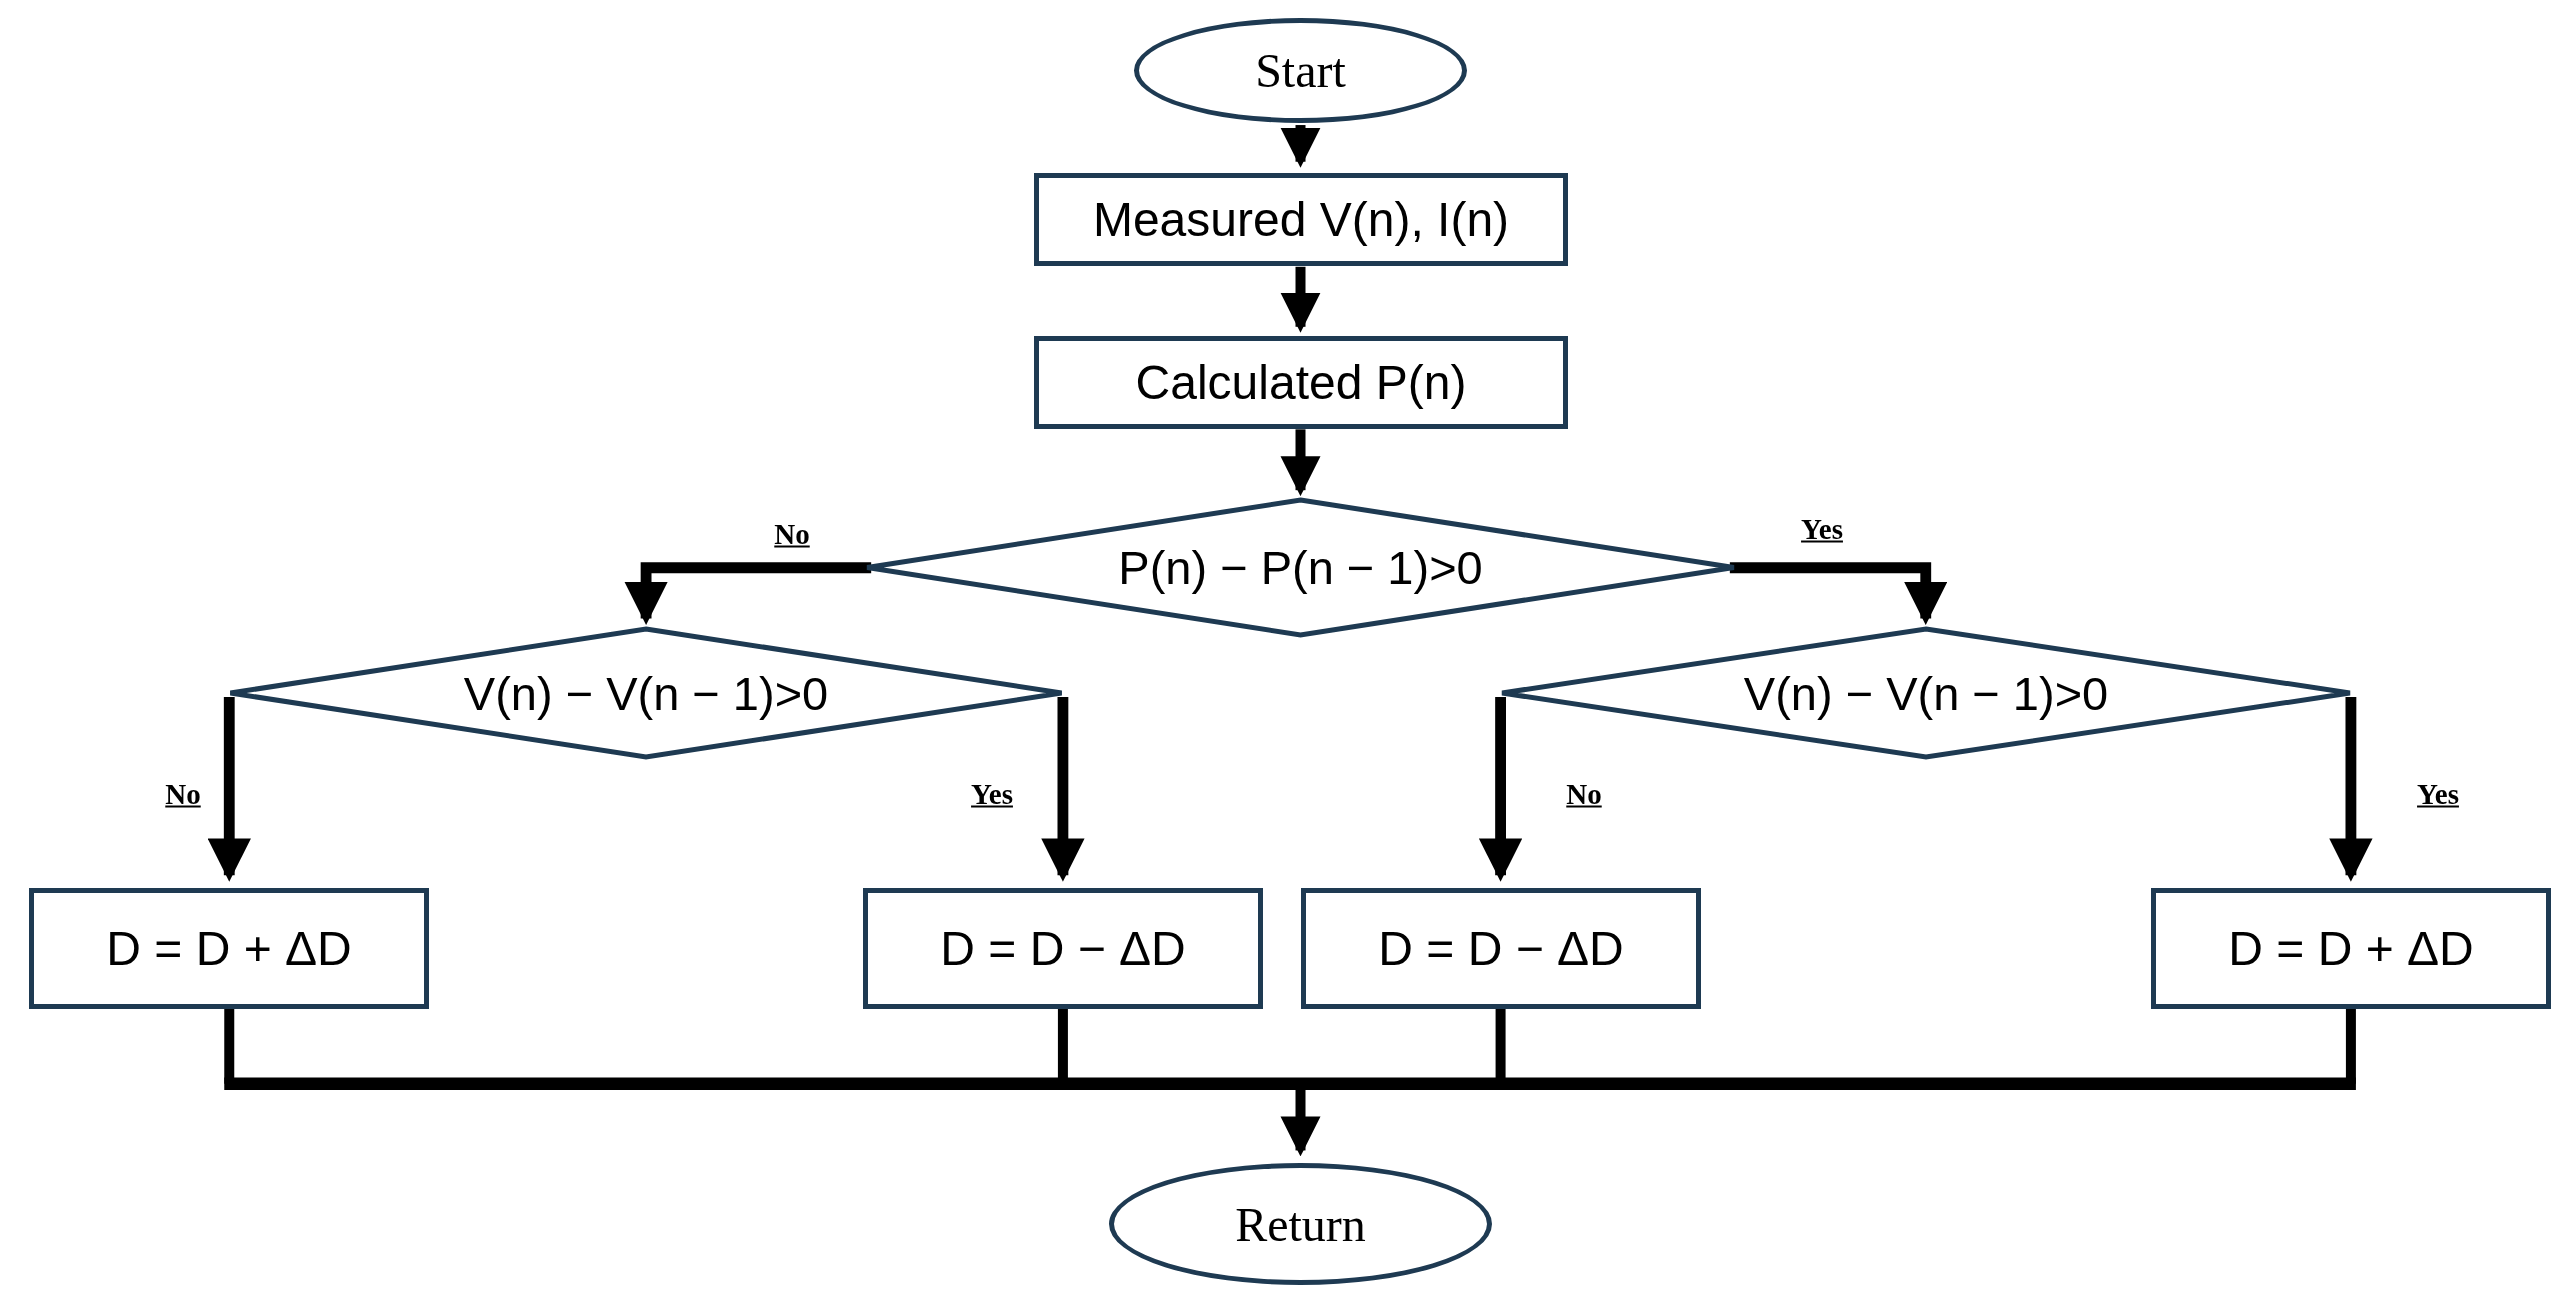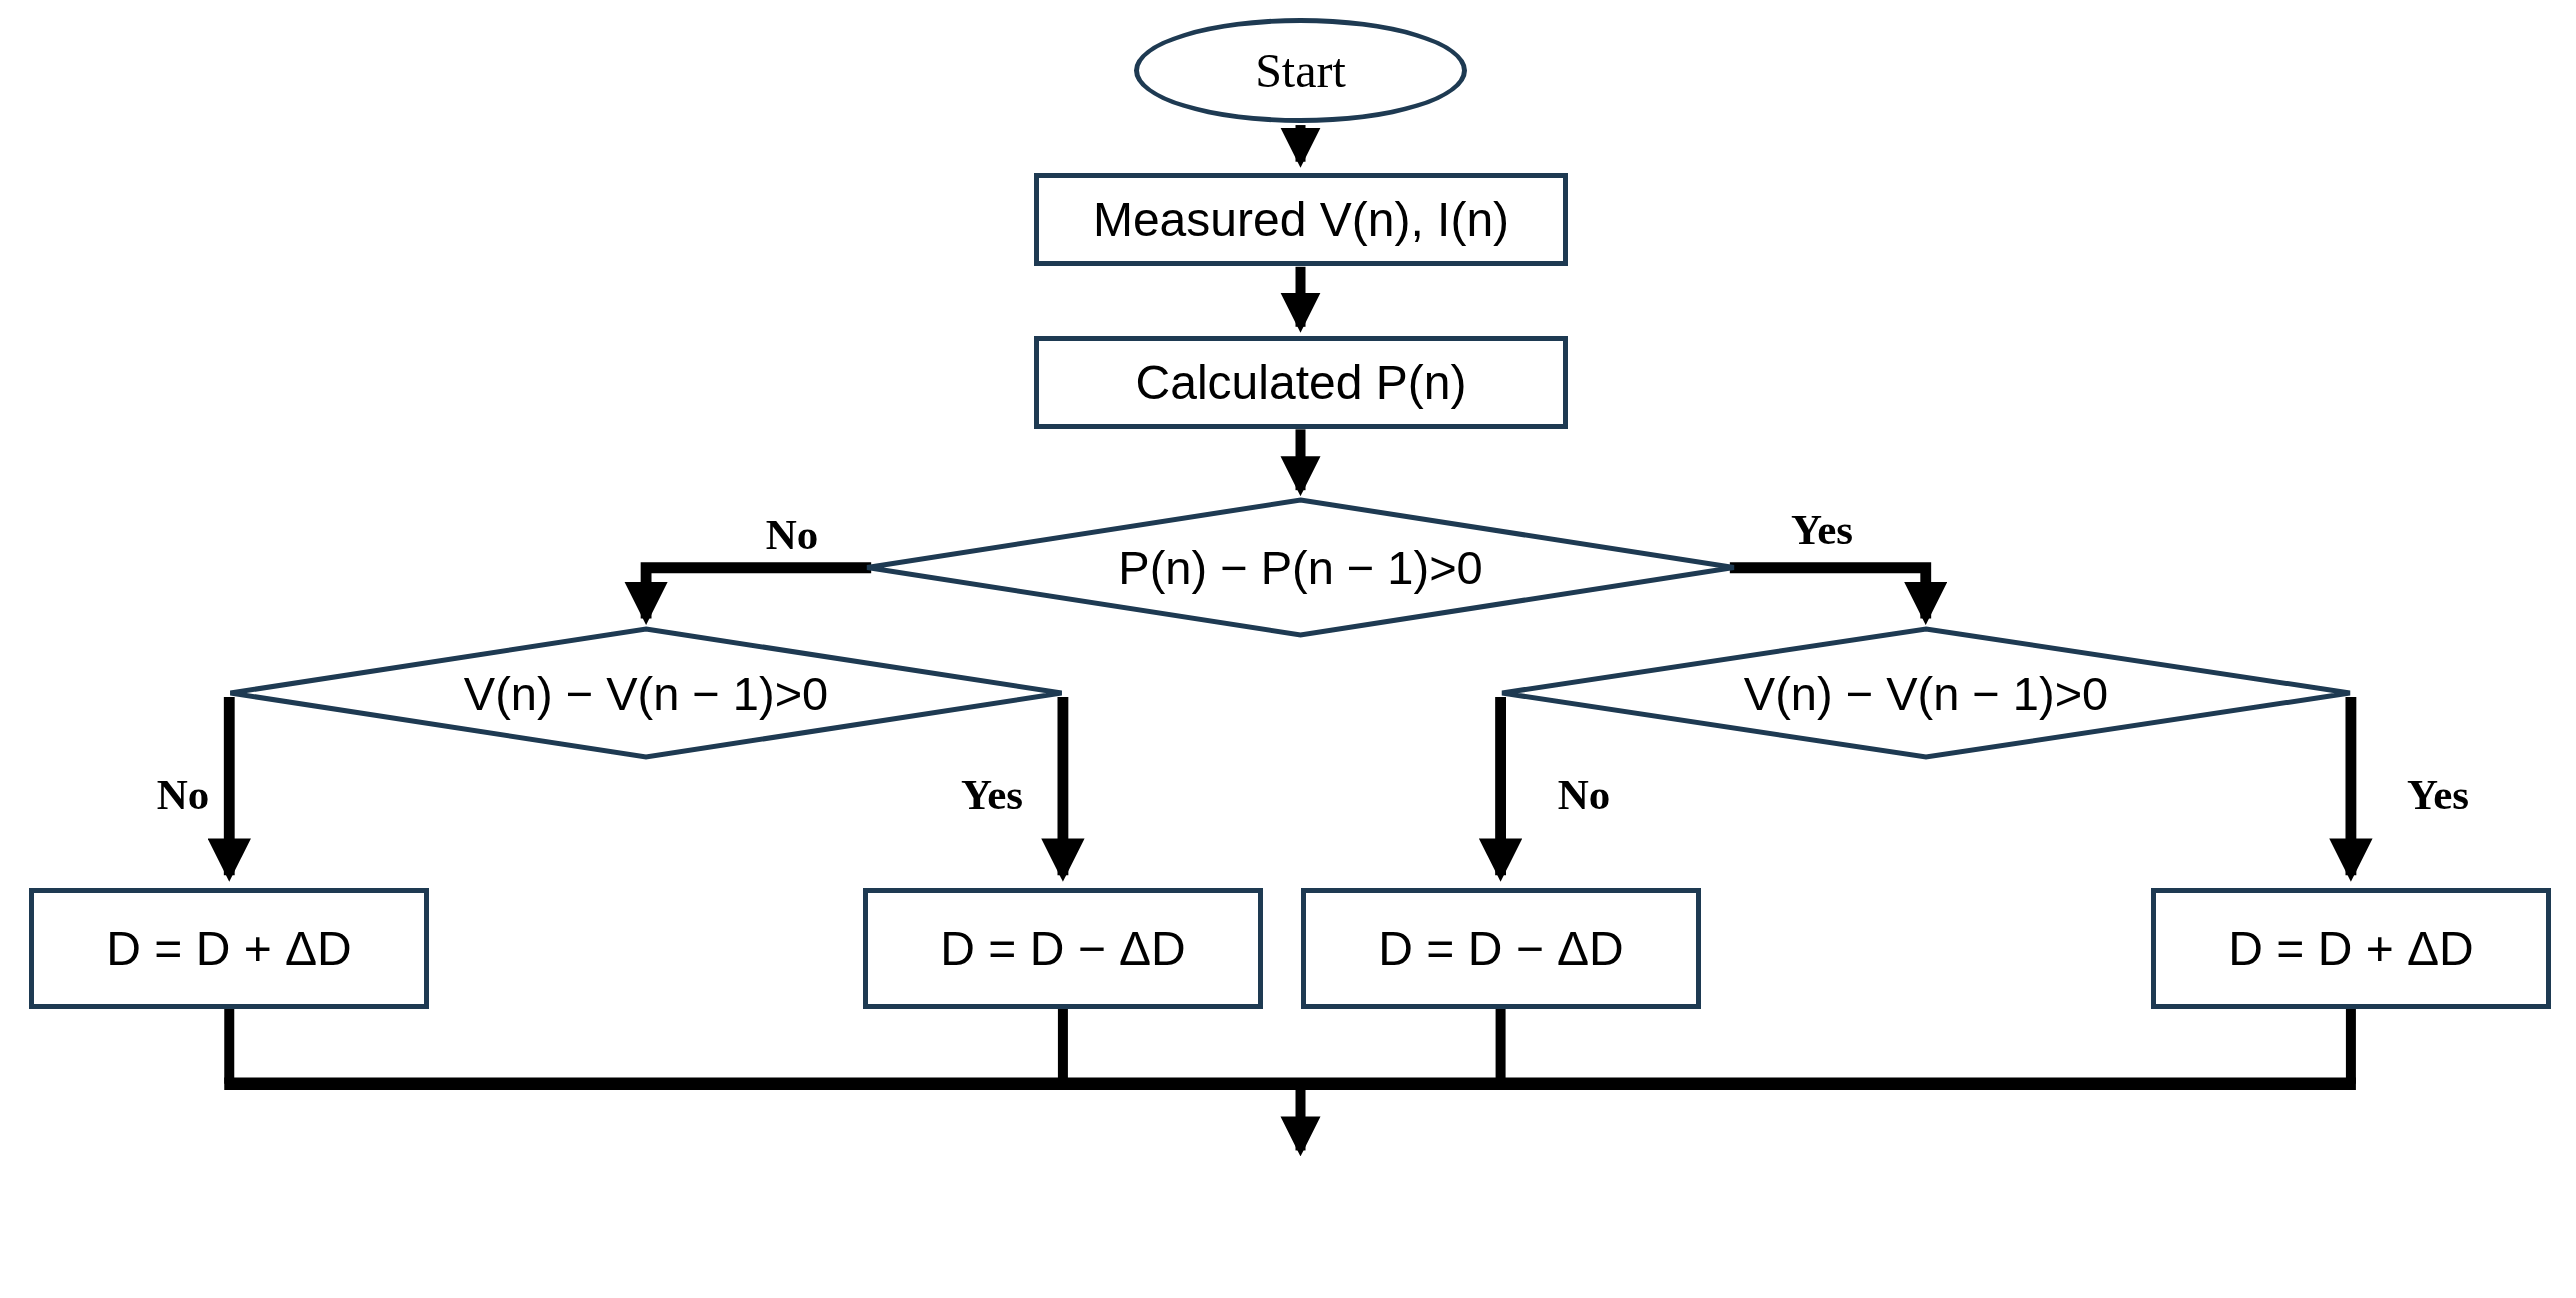--- a/index.html
+++ b/index.html
@@ -69,22 +69,23 @@
     position: relative;
     font-size: 47px;
     font-family: "Liberation Sans", sans-serif;
     white-space: nowrap;
   }
   .edge-label {
     position: absolute;
     transform: translate(-50%, -50%);
     font-family: "Liberation Serif", serif;
     font-weight: bold;
-    font-size: 43px;
+    font-size: 29px;
     white-space: nowrap;
+    text-decoration: underline;
   }
 </style>
 </head>
 <body>
 
 <div class="canvas">
 
   <svg class="connectors" viewBox="0 0 3090 1557" xmlns="http://www.w3.org/2000/svg">
     <defs>
       <marker id="ah" viewBox="0 0 10 10" refX="8.5" refY="5" markerWidth="4" markerHeight="4" orient="auto-start-reverse">
@@ -152,20 +153,23 @@
   <div class="node process" style="left:863px; top:888px; width:400px; height:121px;">
     <span>D = D − ΔD</span>
   </div>
   <div class="node process" style="left:1301px; top:888px; width:400px; height:121px;">
     <span>D = D − ΔD</span>
   </div>
   <div class="node process" style="left:2151px; top:888px; width:400px; height:121px;">
     <span>D = D + ΔD</span>
   </div>
 
+  <div class="node terminator" style="left:1109px; top:1163px; width:383px; height:122px;">
+    <span>Return</span>
+  </div>
 
   <div class="edge-label" style="left:792px; top:534px;">No</div>
   <div class="edge-label" style="left:1822px; top:529px;">Yes</div>
   <div class="edge-label" style="left:183px; top:794px;">No</div>
   <div class="edge-label" style="left:992px; top:794px;">Yes</div>
   <div class="edge-label" style="left:1584px; top:794px;">No</div>
   <div class="edge-label" style="left:2438px; top:794px;">Yes</div>
 
 </div>
 

